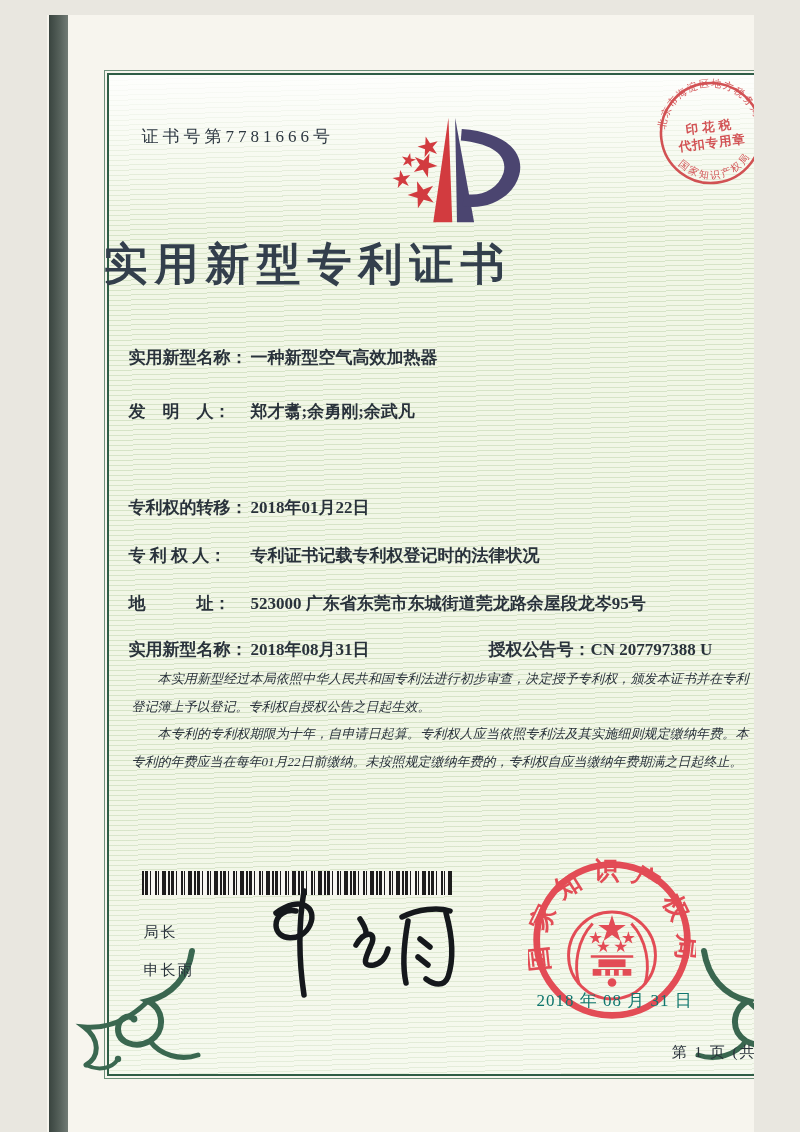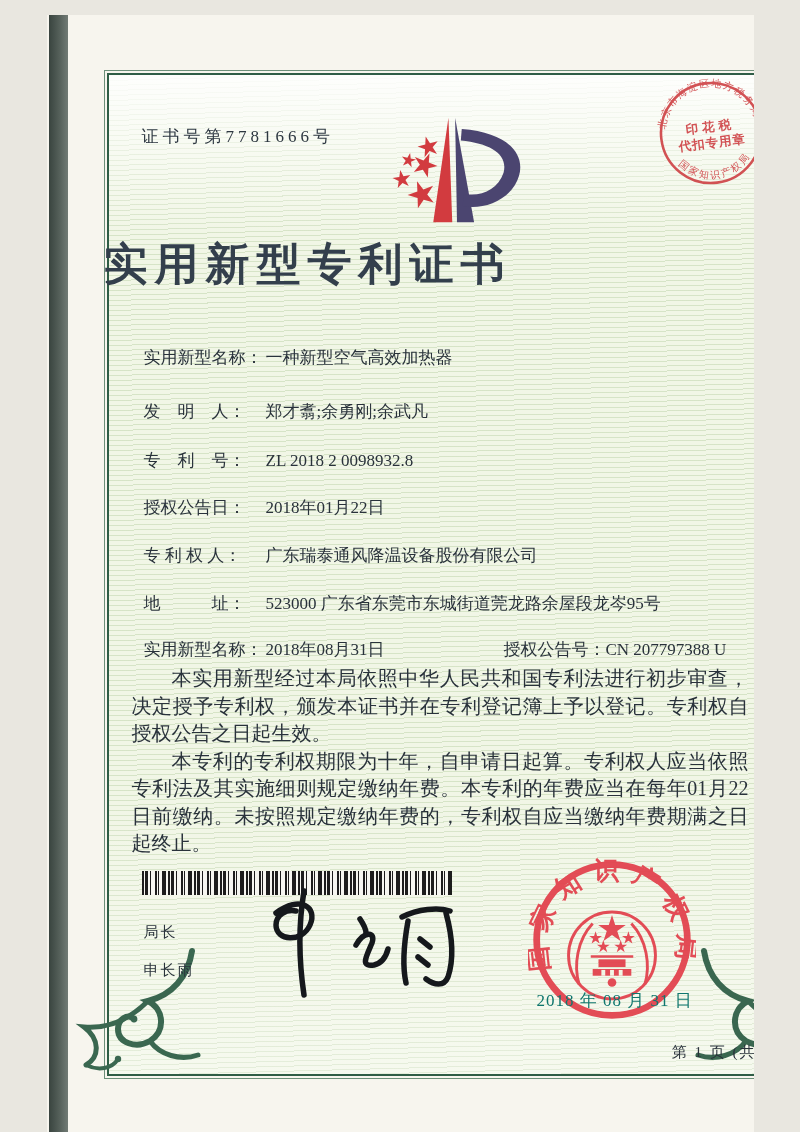--- a/index.html
+++ b/index.html
@@ -29,25 +29,25 @@
     background-image:
       linear-gradient(180deg, rgba(255,255,255,.9), rgba(255,255,255,0) 16%, rgba(255,255,255,0) 72%, rgba(255,255,255,.35)),
       repeating-linear-gradient(178.5deg, rgba(152,186,126,.30) 0 1px, rgba(255,255,255,0) 1px 5px);
   }
   .abs { position:absolute; }
   .cert-no { left:95px; top:110px; font-size:17px; letter-spacing:4px; color:#2d3741; }
   .title {
     left:57px; top:220px; width:698px; 
     font-size:44px; font-weight:bold; letter-spacing:7px; color:#333f4c;
   }
-  .field-row { left:97px; width:620px; font-size:17px; height:24px; white-space:nowrap; }
+  .field-row { left:82px; width:620px; font-size:17px; height:24px; white-space:nowrap;font-weight:bold; }
   .f-label { display:inline-block; min-width:122px; }
   .f-value { }
   .grant-no { position:absolute; left:360px; top:0; white-space:nowrap; }
-  .paragraphs { left:85px; top:650px; width:617px; font-size:20px; line-height:27.5px; text-align:justify; }
+  .paragraphs { left:85px; top:650px; width:617px; font-size:13px; line-height:27.5px; text-align:justify;font-style:italic; }
   .paragraphs p { margin:0; text-indent:2em; }
   .barcode {
     left:95px; top:856px; width:310px; height:24px;
     background:repeating-linear-gradient(90deg,
       #1d1d1d 0 2px,#f6f6f1 2px 3px,#1d1d1d 3px 6px,#f6f6f1 6px 8px,
       #1d1d1d 8px 9px,#f6f6f1 9px 13px,#1d1d1d 13px 15px,#f6f6f1 15px 16px,
       #1d1d1d 16px 17px,#f6f6f1 17px 20px,#1d1d1d 20px 24px,#f6f6f1 24px 26px);
   }
   .director-label { left:97px; top:908px; font-size:15px; letter-spacing:2px; }
   .director-name  { left:97px; top:946px; font-size:15px; letter-spacing:2px; }
@@ -133,28 +133,25 @@
   </svg>
 
   <div class="title abs">实用新型专利证书</div>
 
   <div class="field-row abs" style="top:331px">
     <span class="f-label">实用新型名称：</span><span class="f-value">一种新型空气高效加热器</span>
   </div>
   <div class="field-row abs" style="top:385px">
     <span class="f-label">发　明　人：</span><span class="f-value">郑才翥;余勇刚;余武凡</span>
   </div>
-  <div class="field-row abs" style="top:434px">
-    <span class="f-label">专　利　号：</span><span class="f-value">ZL 2018 2 0098932.8</span>
-  </div>
   <div class="field-row abs" style="top:481px">
-    <span class="f-label">授权公告日：</span><span class="f-value">2018年01月22日</span>
+    <span class="f-label">专利权的转移：</span><span class="f-value">2018年01月22日</span>
   </div>
   <div class="field-row abs" style="top:529px">
-    <span class="f-label">专 利 权 人：</span><span class="f-value">广东瑞泰通风降温设备股份有限公司</span>
+    <span class="f-label">专 利 权 人：</span><span class="f-value">专利证书记载专利权登记时的法律状况</span>
   </div>
   <div class="field-row abs" style="top:577px">
     <span class="f-label">地　　　址：</span><span class="f-value">523000 广东省东莞市东城街道莞龙路余屋段龙岑95号</span>
   </div>
   <div class="field-row abs" style="top:623px">
     <span class="f-label">实用新型名称：</span><span class="f-value">2018年08月31日</span>
     <span class="grant-no">
       <span>授权公告号：</span><span>CN 207797388 U</span>
     </span>
   </div>

